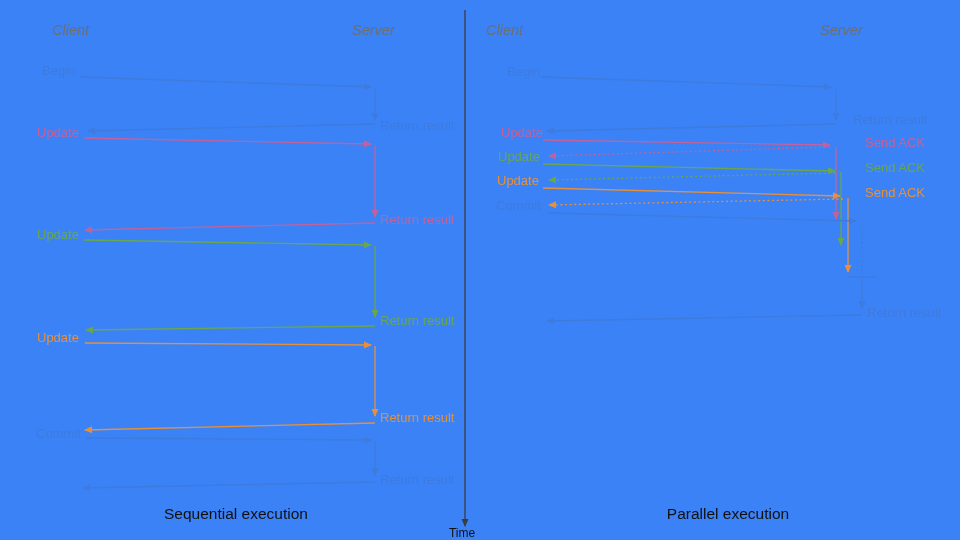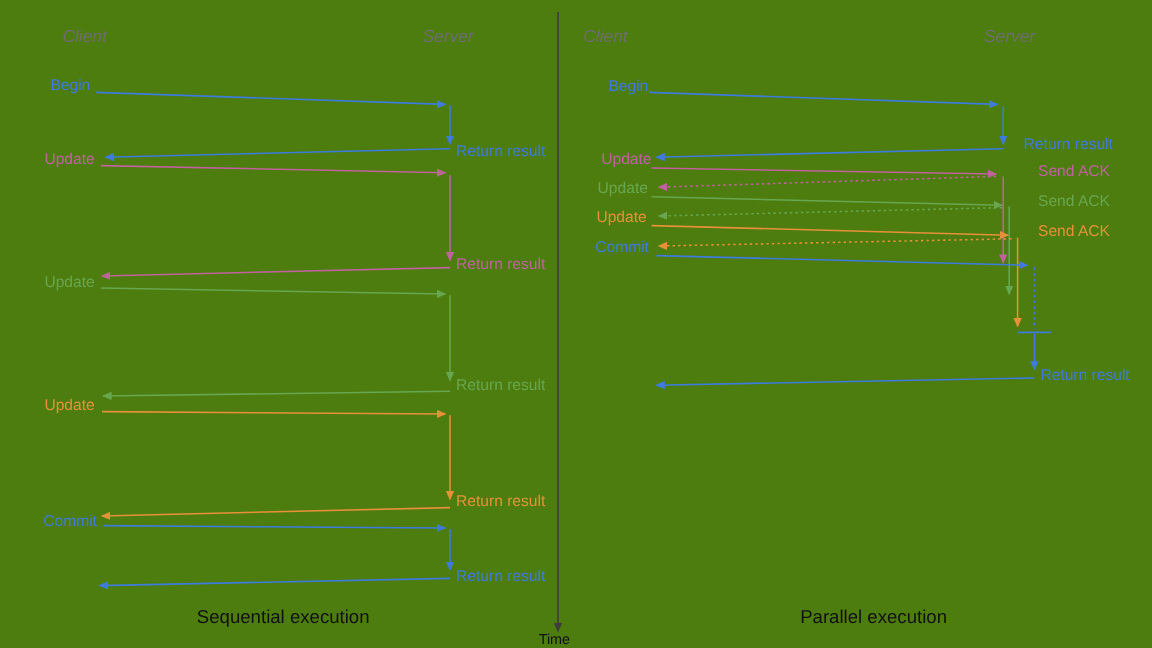--- a/index.html
+++ b/index.html
@@ -8,21 +8,21 @@
     background: #ffffff;
     width: 960px;
     height: 540px;
     overflow: hidden;
     font-family: "Liberation Sans", sans-serif;
   }
   #stage {
     position: relative;
     width: 960px;
     height: 540px;
-    background: #4d7c0f;
+    background: #3b82f6;
   }
   svg text {
     font-family: "Liberation Sans", sans-serif;
   }
   svg text.kind-event  { font-size: 13px; }
   svg text.kind-result { font-size: 13px; }
   svg text.kind-header { font-size: 14.5px; font-style: italic; }
   svg text.kind-title  { font-size: 15.5px; }
   svg text.kind-time   { font-size: 12px; }
 </style>

